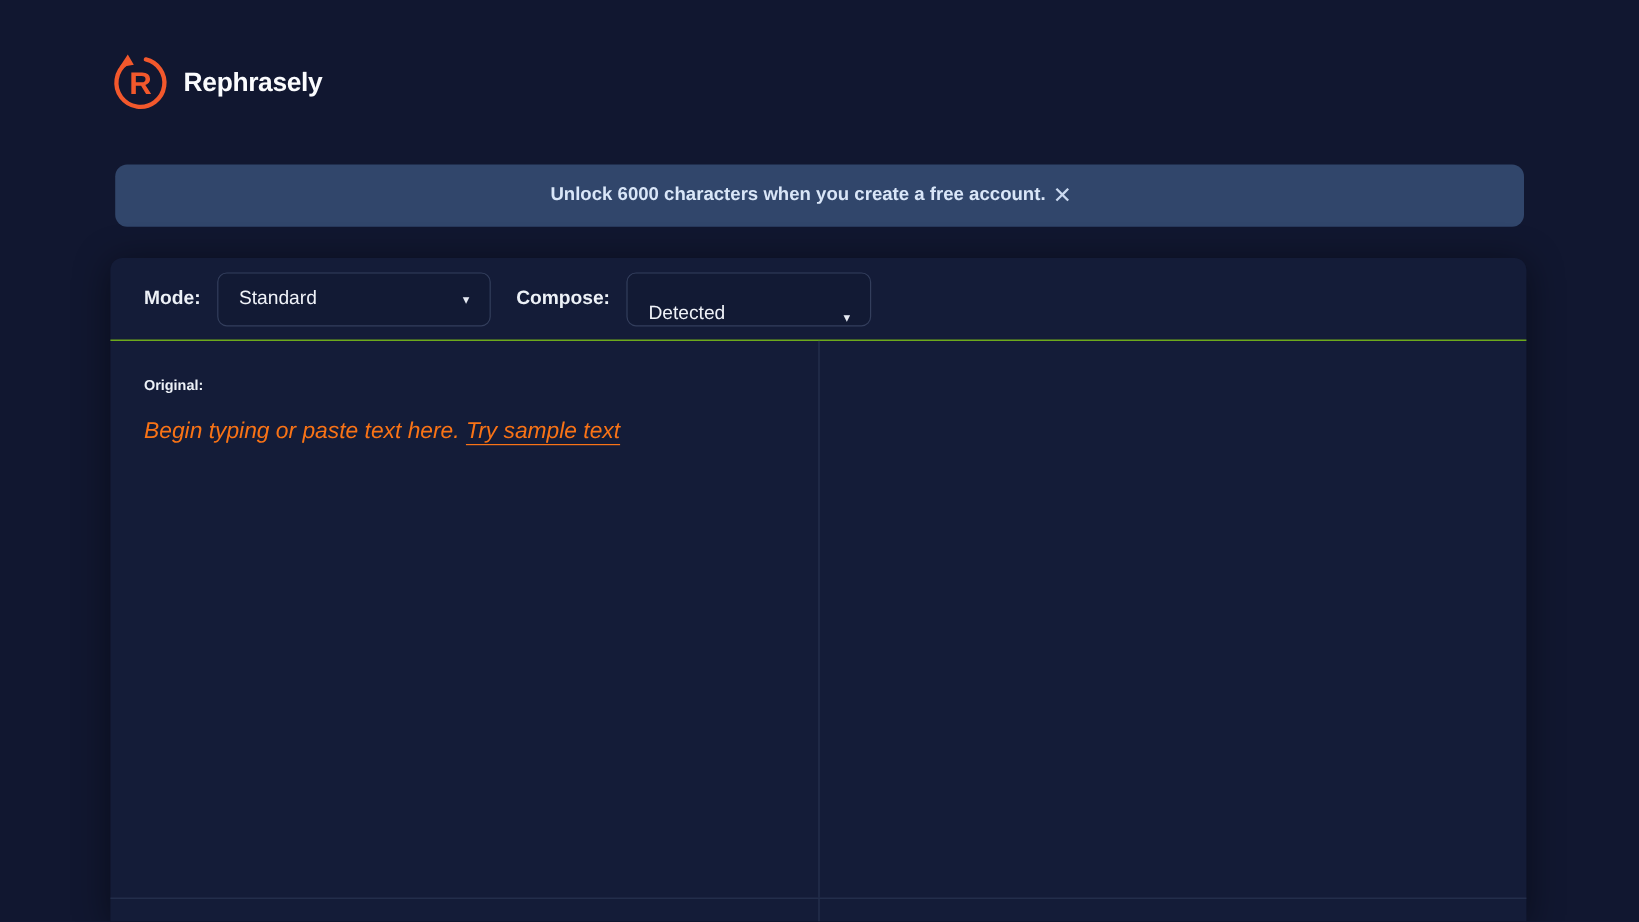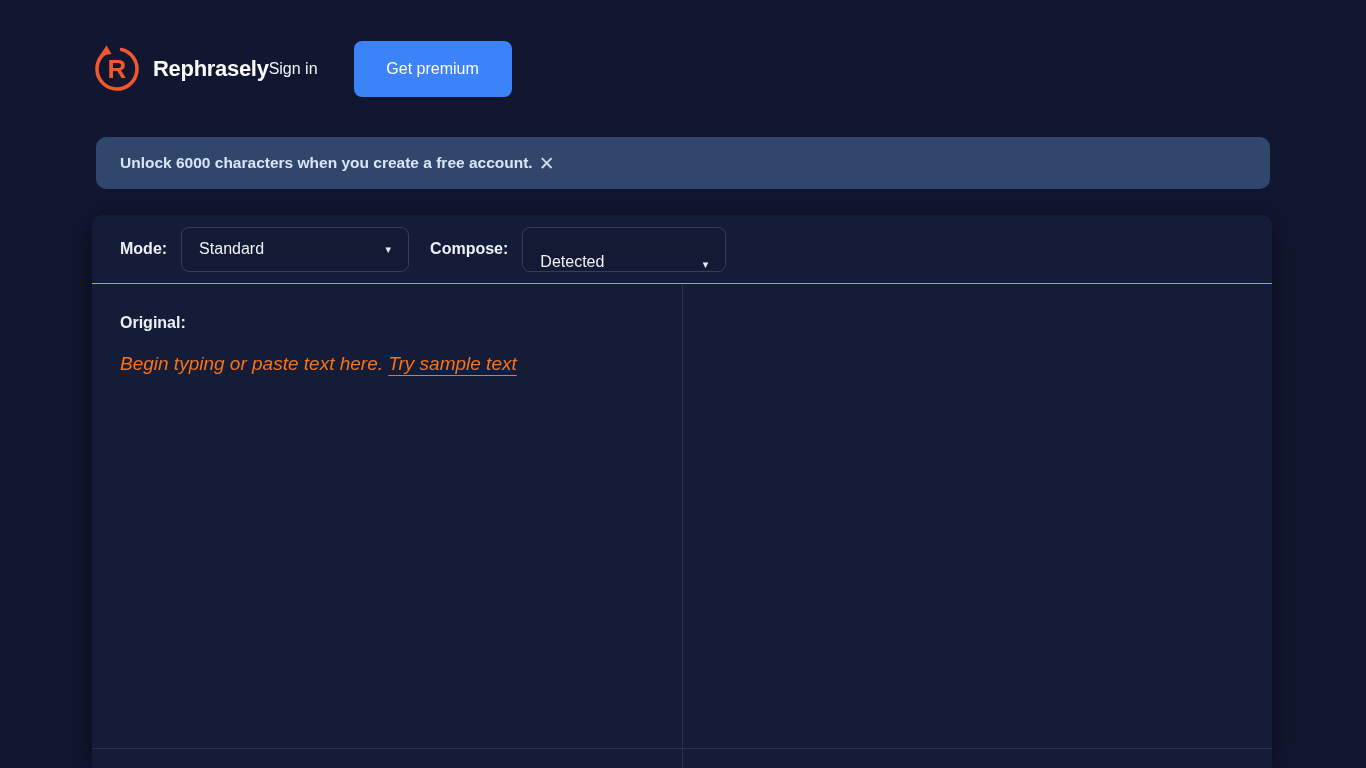--- a/index.html
+++ b/index.html
@@ -53,21 +53,21 @@
     font-family:"Liberation Sans", sans-serif;
     cursor:pointer;
   }
 
   
   .banner {
     margin:0 96px;
     width:1174px; height:52px;
     background:#31466B;
     border-radius:10px;
-    display:flex; align-items:center; justify-content:flex-start;
+    display:flex; align-items:center; justify-content:center;
     padding:0 24px;
   }
   .banner-text { font-size:15.5px; font-weight:600; color:#D9E6F8; }
   .banner-close {
     font-size:19px; color:#CBD9EF; cursor:pointer;
     width:28px; height:28px; display:flex; align-items:center; justify-content:center;
     margin-right:8px;
   }
 
   
@@ -101,21 +101,21 @@
   .caret { font-size:11px; color:#E6EAF2; margin-left:10px; }
 
   
   .panels { flex:1; display:flex; min-height:0; }
   .panel-left {
     width:591px; flex:0 0 591px;
     border-right:1px solid #293350;
     padding:30px 28px;
   }
   .panel-right { flex:1; padding:30px 25px 30px 24px; }
-  .panel-heading { font-size:16px; font-weight:700; color:#EDF1F7; margin-bottom:21px; }
+  .panel-heading { font-size:12px; font-weight:700; color:#EDF1F7; margin-bottom:21px; }
   .placeholder-line { font-size:19px; font-style:italic; color:#f97316; }
   .sample-link {
     text-decoration:underline;
     text-underline-offset:5px;
     text-decoration-thickness:1px;
     cursor:pointer;
   }
   .skeleton-bar { height:17px; background:#222A45; border-radius:4px; }
   .skeleton-1 { width:540px; margin-bottom:11px; }
   .skeleton-2 { width:323px; }
@@ -137,24 +137,20 @@
       <svg width="50" height="50" viewBox="0 0 50 50">
         <circle cx="25" cy="25" r="20" fill="none" stroke="#F2582C" stroke-width="3.6" stroke-dasharray="78.5 17 200" transform="rotate(8 25 25)" stroke-linecap="round"></circle>
         <polygon points="14.5,1.5 7.5,12 19.5,10" fill="#F2582C"></polygon>
         <text x="25" y="34" text-anchor="middle" font-family="Liberation Sans, sans-serif" font-size="26" font-weight="bold" fill="#F2582C">R</text>
       </svg>
     </span>
     <span class="brand-name">Rephrasely</span>
   </div>
 
 
-  <div class="right-group">
-    <span class="sign-in">Sign in</span>
-    <button class="btn-premium">Get premium</button>
-  </div>
 </div>
 
 <div class="banner">
   <span class="banner-text">Unlock 6000 characters when you create a free account.</span>
   <span class="banner-close">✕</span>
 </div>
 
 <div class="card">
 
   <div class="toolbar">

